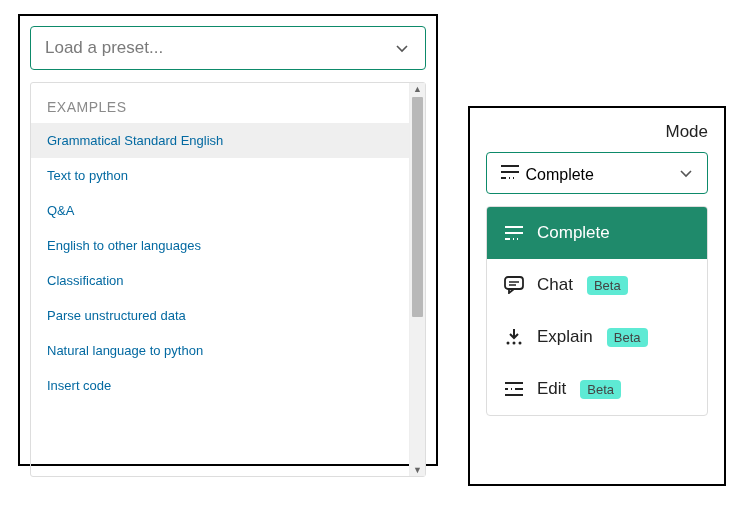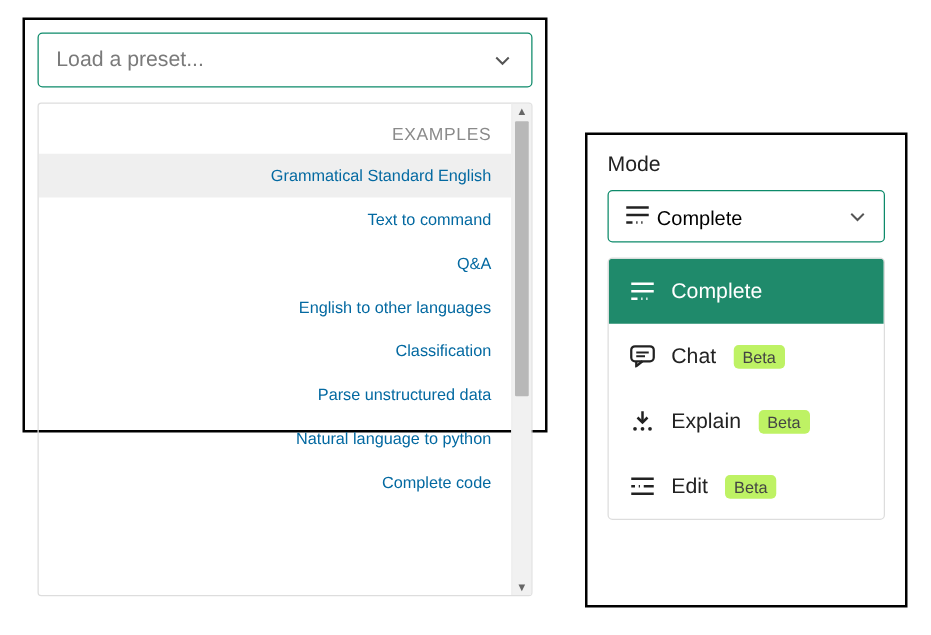--- a/index.html
+++ b/index.html
@@ -12,21 +12,21 @@
     }
     .panel {
       position: absolute;
       border: 2px solid #000;
       background: #fff;
     }
     .panel-left {
       left: 18px;
       top: 14px;
       width: 420px;
-      height: 332px;
+      height: 452px;
       padding: 10px;
     }
     .panel-right {
       left: 468px;
       top: 106px;
       width: 258px;
       height: 380px;
       padding: 14px 16px;
     }
     .select-box {
@@ -52,21 +52,20 @@
       margin-top: 12px;
       border: 1px solid #ddd;
       border-radius: 3px;
       height: 395px;
       display: flex;
     }
     .dropdown-left-list {
       flex: 1;
       overflow: hidden;
       padding: 10px 0 0 0;
-      text-align: right;
     }
     .section-header {
       color: #8a8a8a;
       font-size: 14px;
       letter-spacing: 0.5px;
       padding: 6px 16px 8px 16px;
     }
     .preset-item {
       font-size: 13px;
       color: #0369a1;
@@ -99,20 +98,21 @@
       right: 2px;
       height: 220px;
       background: #b8b8b8;
       border-radius: 1px;
     }
 
     .mode-label {
       font-size: 17px;
       color: #222;
       margin-bottom: 10px;
+      text-align: right;
     }
     .mode-select {
       border: 1.5px solid #0d8a6a;
       border-radius: 4px;
       height: 42px;
       display: flex;
       align-items: center;
       justify-content: space-between;
       padding: 0 12px;
       cursor: pointer;
@@ -131,21 +131,21 @@
       font-size: 17px;
       color: #222;
       cursor: pointer;
     }
     .mode-item.selected {
       background: #1f8a6b;
       color: #fff;
     }
     .mode-item.selected .mode-icon svg { stroke: #fff; fill: none; }
     .beta-badge {
-      background: #bef264;
+      background: #5eead4;
       color: #444;
       font-size: 13px;
       padding: 2px 7px;
       border-radius: 4px;
       margin-left: 2px;
     }
     .mode-icon {
       width: 22px; height: 20px;
       display: inline-flex;
       align-items: center;
@@ -162,27 +162,27 @@
       <svg width="16" height="16" viewBox="0 0 16 16">
           <path d="M3 6 L8 11 L13 6" fill="none" stroke="#555" stroke-width="1.6"></path>
         </svg>
     </span>
   </div>
 
   <div class="dropdown-left">
     <div class="dropdown-left-list">
       <div class="section-header">EXAMPLES</div>
       <div class="preset-item hovered">Grammatical Standard English</div>
-      <div class="preset-item">Text to command</div>
+      <div class="preset-item">Text to python</div>
       <div class="preset-item">Q&amp;A</div>
       <div class="preset-item">English to other languages</div>
       <div class="preset-item">Classification</div>
       <div class="preset-item">Parse unstructured data</div>
       <div class="preset-item">Natural language to python</div>
-      <div class="preset-item">Complete code</div>
+      <div class="preset-item">Insert code</div>
     </div>
     <div class="scrollbar">
       <div class="scroll-arrow up">▲</div>
       <div class="scroll-thumb"></div>
       <div class="scroll-arrow down">▼</div>
     </div>
   </div>
 </div>
 
 <div class="panel panel-right">

